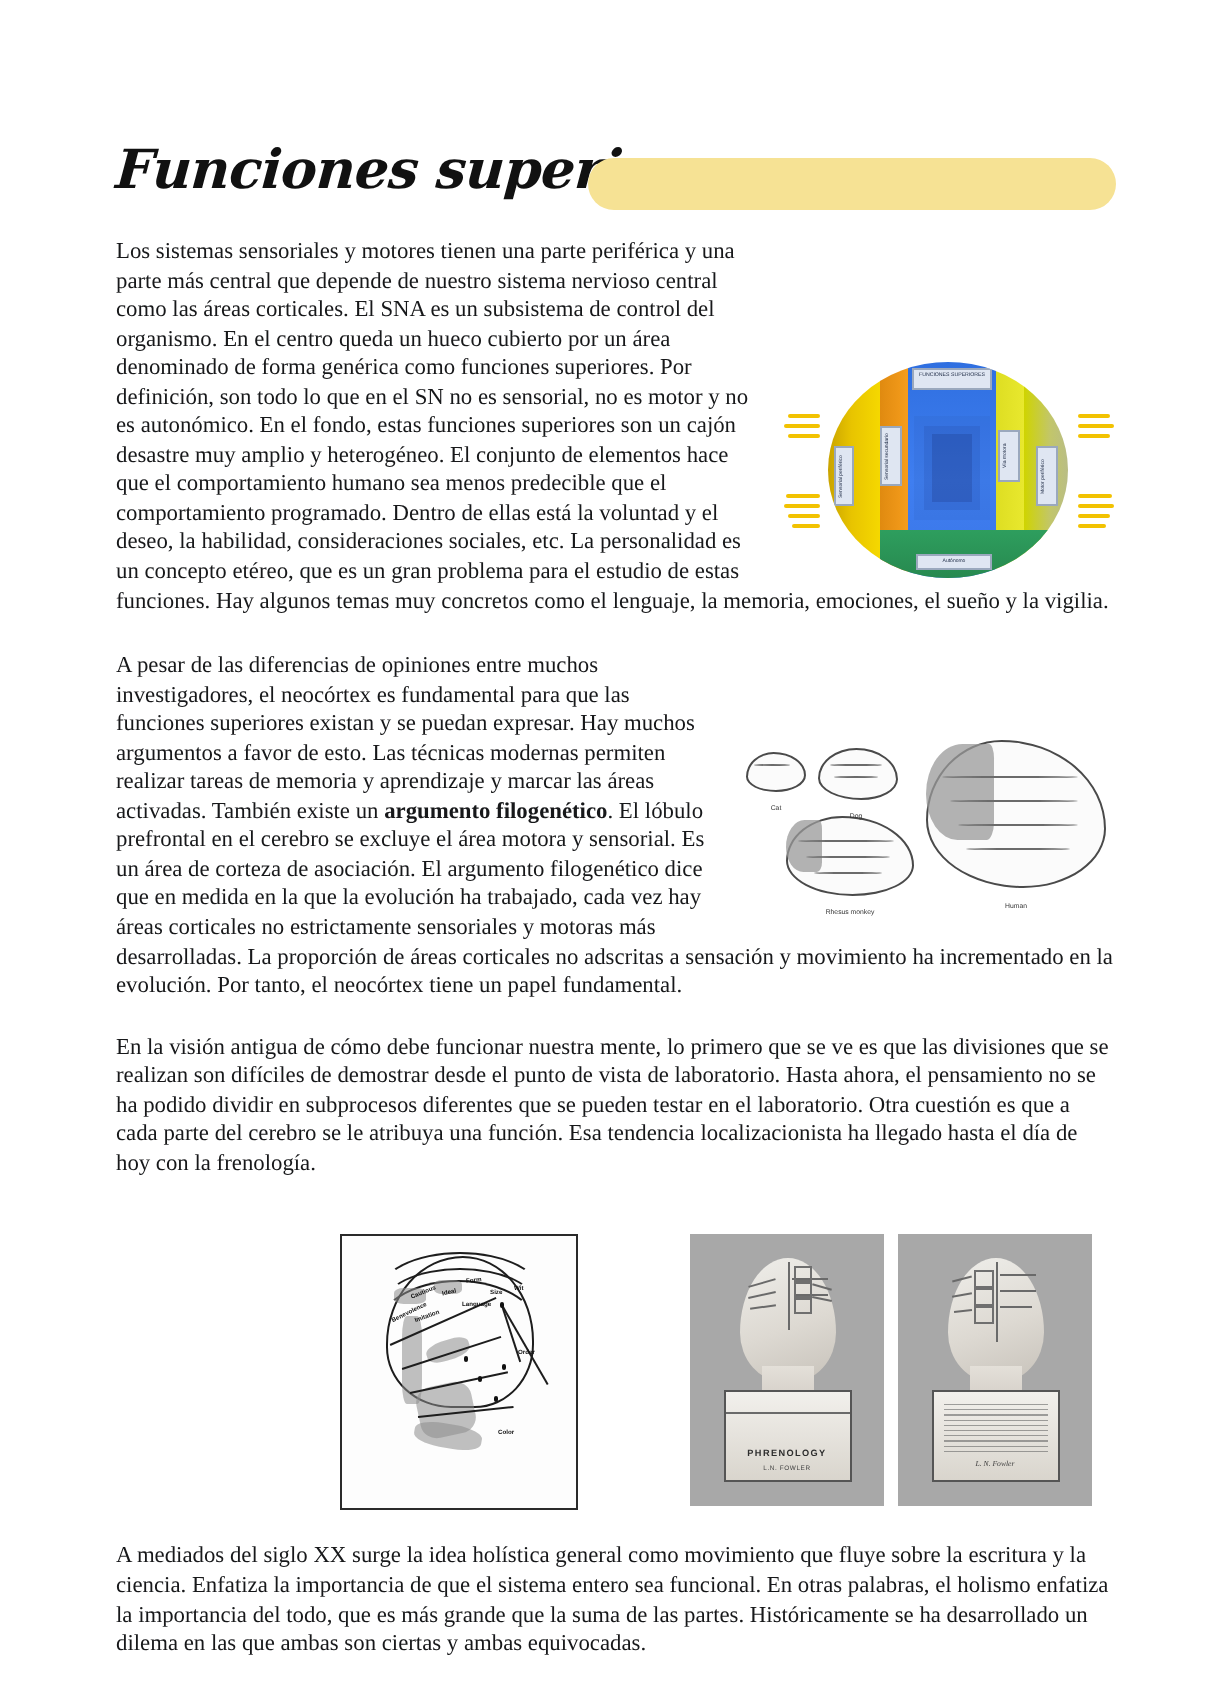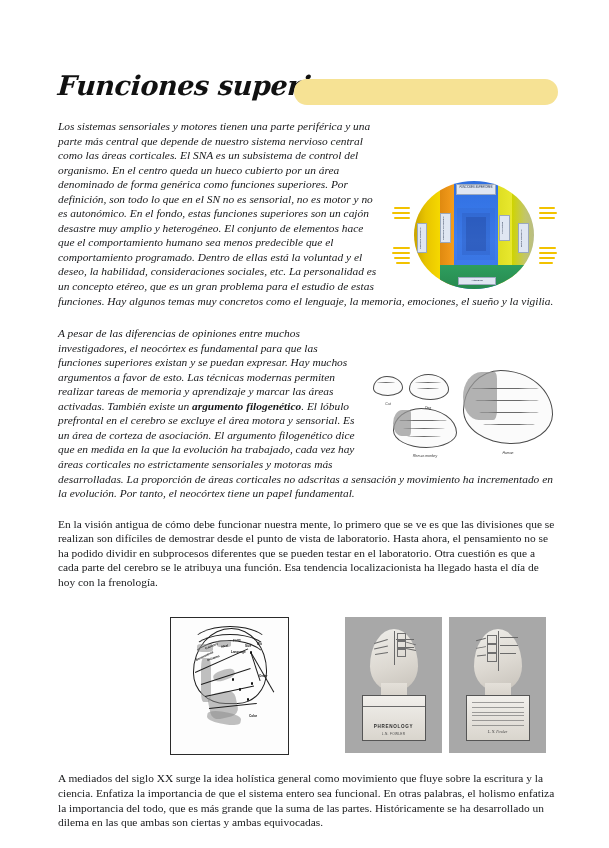--- a/index.html
+++ b/index.html
@@ -60,21 +60,21 @@
     text-align: left;
     color: #17181a;
   }
   .body-text b {
     font-weight: 700;
   }
   p {
     margin: 0;
   }
 
-  .para-block { position: relative; font-style: italic; }
+  .para-block { position: relative; }
 
   
   .fig-circle-float {
     float: right;
     width: 165px;
     height: 108px;
     margin: 62px 0 2px 10px;
     shape-outside: margin-box;
   }
 

